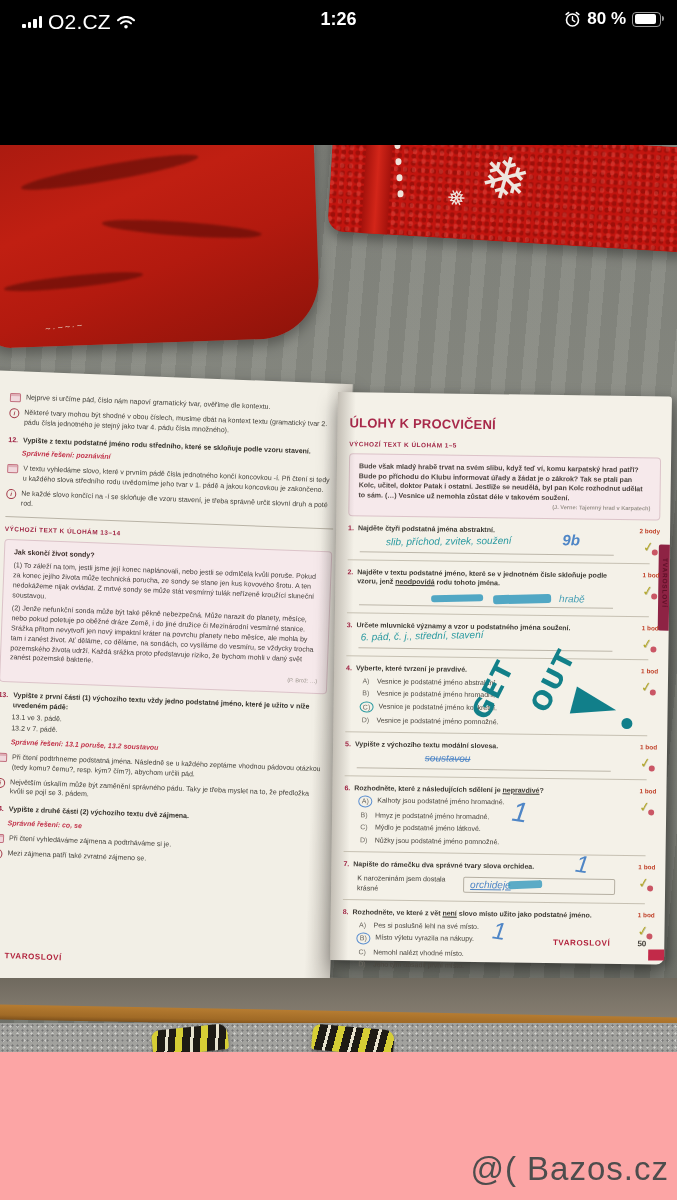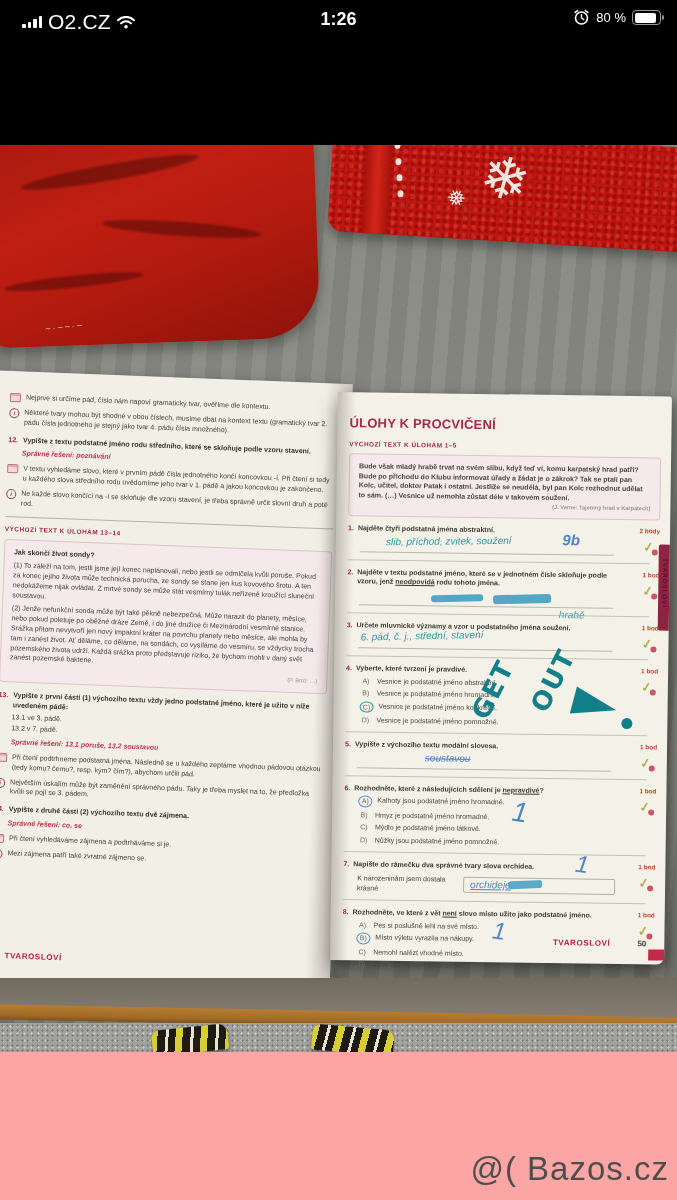--- a/index.html
+++ b/index.html
@@ -9,21 +9,21 @@
   
   .statusbar{position:absolute;top:0;left:0;width:677px;height:44px;color:#fff;z-index:50;}
   .sb-left{position:absolute;left:22px;top:10px;display:flex;align-items:center;gap:6px;}
   .signal{display:flex;align-items:flex-end;gap:2px;height:12px;}
   .signal i{display:block;width:3.5px;background:#fff;border-radius:1px;}
   .signal i:nth-child(1){height:4px}.signal i:nth-child(2){height:6.5px}
   .signal i:nth-child(3){height:9px}.signal i:nth-child(4){height:12px}
   .carrier{font-size:21px;letter-spacing:.2px;}
   .sb-time{position:absolute;left:0;right:0;top:9px;text-align:center;font-size:18px;font-weight:bold;}
   .sb-right{position:absolute;right:16px;top:9px;display:flex;align-items:center;gap:6px;}
-  .pct{font-size:13px;}
+  .pct{font-size:17px;font-weight:bold;}
   .battery{position:relative;width:27px;height:13px;border:1.5px solid rgba(255,255,255,.6);border-radius:4px;}
   .battery-fill{position:absolute;left:1.5px;top:1.5px;bottom:1.5px;width:80%;background:#fff;border-radius:2px;}
   .battery-nub{position:absolute;right:-4px;top:3.5px;width:2px;height:5px;background:rgba(255,255,255,.6);border-radius:0 2px 2px 0;}
 
   
   .photo{position:absolute;top:145px;left:0;width:677px;height:907px;overflow:hidden;
          background:linear-gradient(180deg,#84867f 0%,#8b8d85 30%,#82847c 60%,#7a7c74 85%,#73756d 100%);}
   
   .photo::before{content:"";position:absolute;inset:0;
      background:repeating-linear-gradient(95deg,rgba(255,255,255,.04) 0 14px,rgba(0,0,0,.05) 14px 30px);}
@@ -99,21 +99,21 @@
   .qdivider{border-bottom:1px solid #c6c0b2;margin-top:7px;margin-right:-30px;}
   .opt{display:flex;gap:5px;margin:3px 0 0 14px;color:#4a463f;}
   .optletter{flex:0 0 12px;color:#6b675f;text-align:center;}
   .circ-teal{border:1.2px solid #2b9aa0;border-radius:50%;}
   .circ-blue{border:1.2px solid #5b8fd0;border-radius:50%;}
   .hw{font-style:italic;color:#2b9aa0;font-size:10px;white-space:nowrap;}
   .hw-blue{color:#4f86c6;}
   .hw-q1{position:absolute;left:26px;top:-3px;transform:rotate(-1.5deg);}
   .hw-2b{position:absolute;right:34px;top:-9px;font-size:15px;font-weight:bold;}
   .scribble{position:absolute;height:7px;background:#3f9fc0;border-radius:3px;opacity:.9;transform:rotate(-2deg);}
-  .hw-hrabe{position:absolute;left:200px;top:16px;color:#49a0b5;}
+  .hw-hrabe{position:absolute;left:200px;top:0;color:#49a0b5;}
   .hw-q3{position:absolute;left:2px;top:-4px;transform:rotate(-2deg);}
   .hw-q5{position:absolute;left:68px;top:-2px;text-decoration:line-through;}
   .big-one{position:absolute;color:#4f86c6;font-size:28px;font-style:italic;transform:rotate(7deg);z-index:5;}
   .q7line{display:flex;align-items:center;gap:4px;margin:5px 0 2px 14px;color:#43403a;}
   .q7box{position:relative;flex:0 0 150px;height:14px;border:1px solid #b5af a2;border:1px solid #b5afa2;border-radius:2px;}
   .q7box .hw{position:absolute;left:6px;top:0;color:#4f86c6;text-decoration:underline;}
   .q7scribble{position:absolute;left:44px;top:2px;width:34px;height:8px;background:#3f9fc0;border-radius:3px;opacity:.85;transform:rotate(-3deg);}
   .graffiti{position:absolute;color:#128089;font-weight:800;font-size:26px;letter-spacing:2px;z-index:6;
      font-family:"DejaVu Sans",sans-serif;}
   .graf-get{left:128px;top:278px;transform:rotate(-64deg);}

